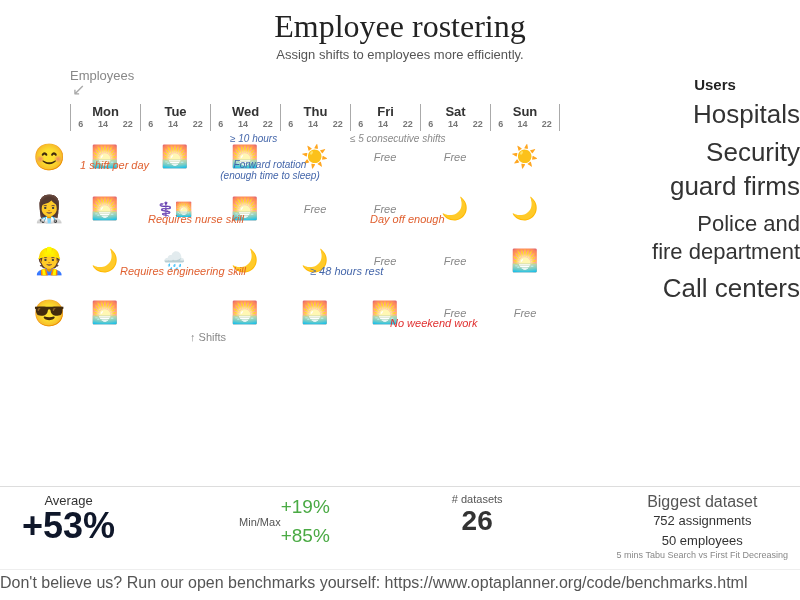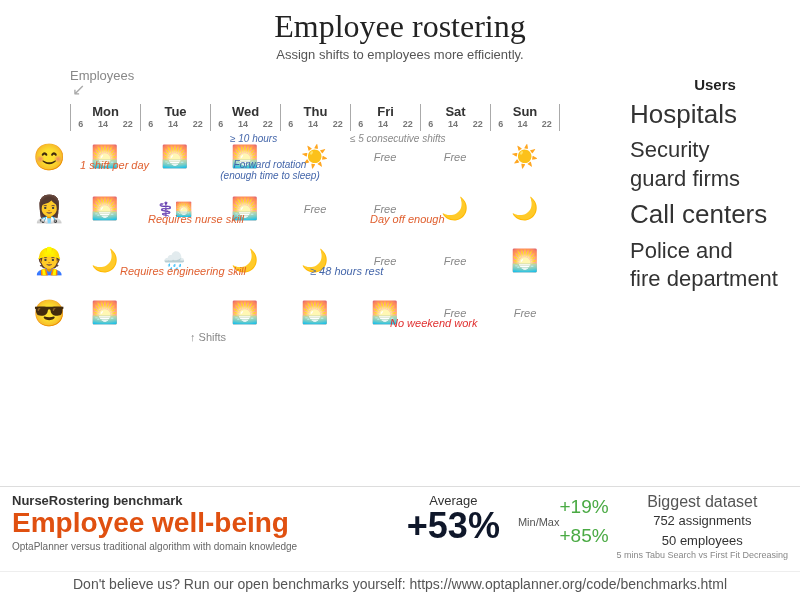--- a/index.html
+++ b/index.html
@@ -52,21 +52,21 @@
     }
     .users-label {
       font-weight: bold;
       font-size: 15px;
       text-align: center;
       color: #222;
     }
     .user-item {
       font-size: 22px;
       color: #333;
-      text-align: left;
+      text-align: right;
       margin: 6px 0;
       line-height: 1.2;
     }
     .user-item.large {
       font-size: 26px;
     }
     
     .employees-label {
       position: absolute;
       top: 2px;
@@ -187,22 +187,22 @@
       color: #0f172a;
       font-weight: bold;
       line-height: 1;
     }
     
     .footer {
       position: absolute;
       bottom: 8px;
       left: 0;
       right: 0;
-      text-align: center;
-      font-size: 14px;
+      text-align: left;
+      font-size: 16px;
       color: #555;
       border-top: 1px solid #eee;
       padding-top: 4px;
     }
   </style>
 </head>
 <body>
 
 <div class="page">
 
@@ -417,41 +417,40 @@
           </div>
 
         </div>
       </div>
 
     </div>
 
     <div class="right-sidebar">
       <div class="users-label">Users</div>
       <div class="user-item large">Hospitals</div>
-      <div class="user-item" style="font-size:22px; line-height:1.3;">Security<br>guard firms</div>
+      <div class="user-item" style="font-size:26px; line-height:1.3;">Security<br>guard firms</div>
+      <div class="user-item" style="font-size:22px; line-height:1.3;">Police and<br>fire department</div>
       <div class="user-item large">Call centers</div>
-      <div class="user-item" style="font-size:22px; line-height:1.3;">Police and<br>fire department</div>
     </div>
 
   </div>
 
   <div class="benchmark">
     <div class="benchmark-top">
-      <div class="bench-left">
-        <div class="bench-name">NurseRostering benchmark</div>
-        <div class="bench-big">Employee well-being</div>
-        <div class="bench-desc">OptaPlanner versus traditional algorithm with domain knowledge</div>
-      </div>
       <div class="bench-middle">
         <div class="bench-avg-label">Average</div>
         <div class="bench-avg-val">+53%</div>
       </div>
       <div style="display:flex; flex-direction:row; align-items:center; margin:0 8px;">
         <div style="font-size:11px; color:#555;">Min/Max</div>
         <div style="font-size:19px; color:#4aaa44; line-height:1.5; text-align:right;">+19%<br>+85%</div>
+      </div>
+      <div style="display:flex; flex-direction:column; align-items:center; margin:0 8px;">
+        <div style="font-size:11px; color:#555;"># datasets</div>
+        <div style="font-size:28px; font-weight:bold; color:#333;">26</div>
       </div>
       <div style="display:flex; flex-direction:column; align-items:center;">
         <div style="font-size:16px; color:#555;">Biggest dataset</div>
         <div style="font-size:13px; color:#333; text-align:center; line-height:1.5;">752 assignments<br>50 employees</div>
         <div style="font-size:9px; color:#888; text-align:center;">5 mins Tabu Search vs First Fit Decreasing</div>
       </div>
     </div>
   </div>
 
   <div class="footer">

